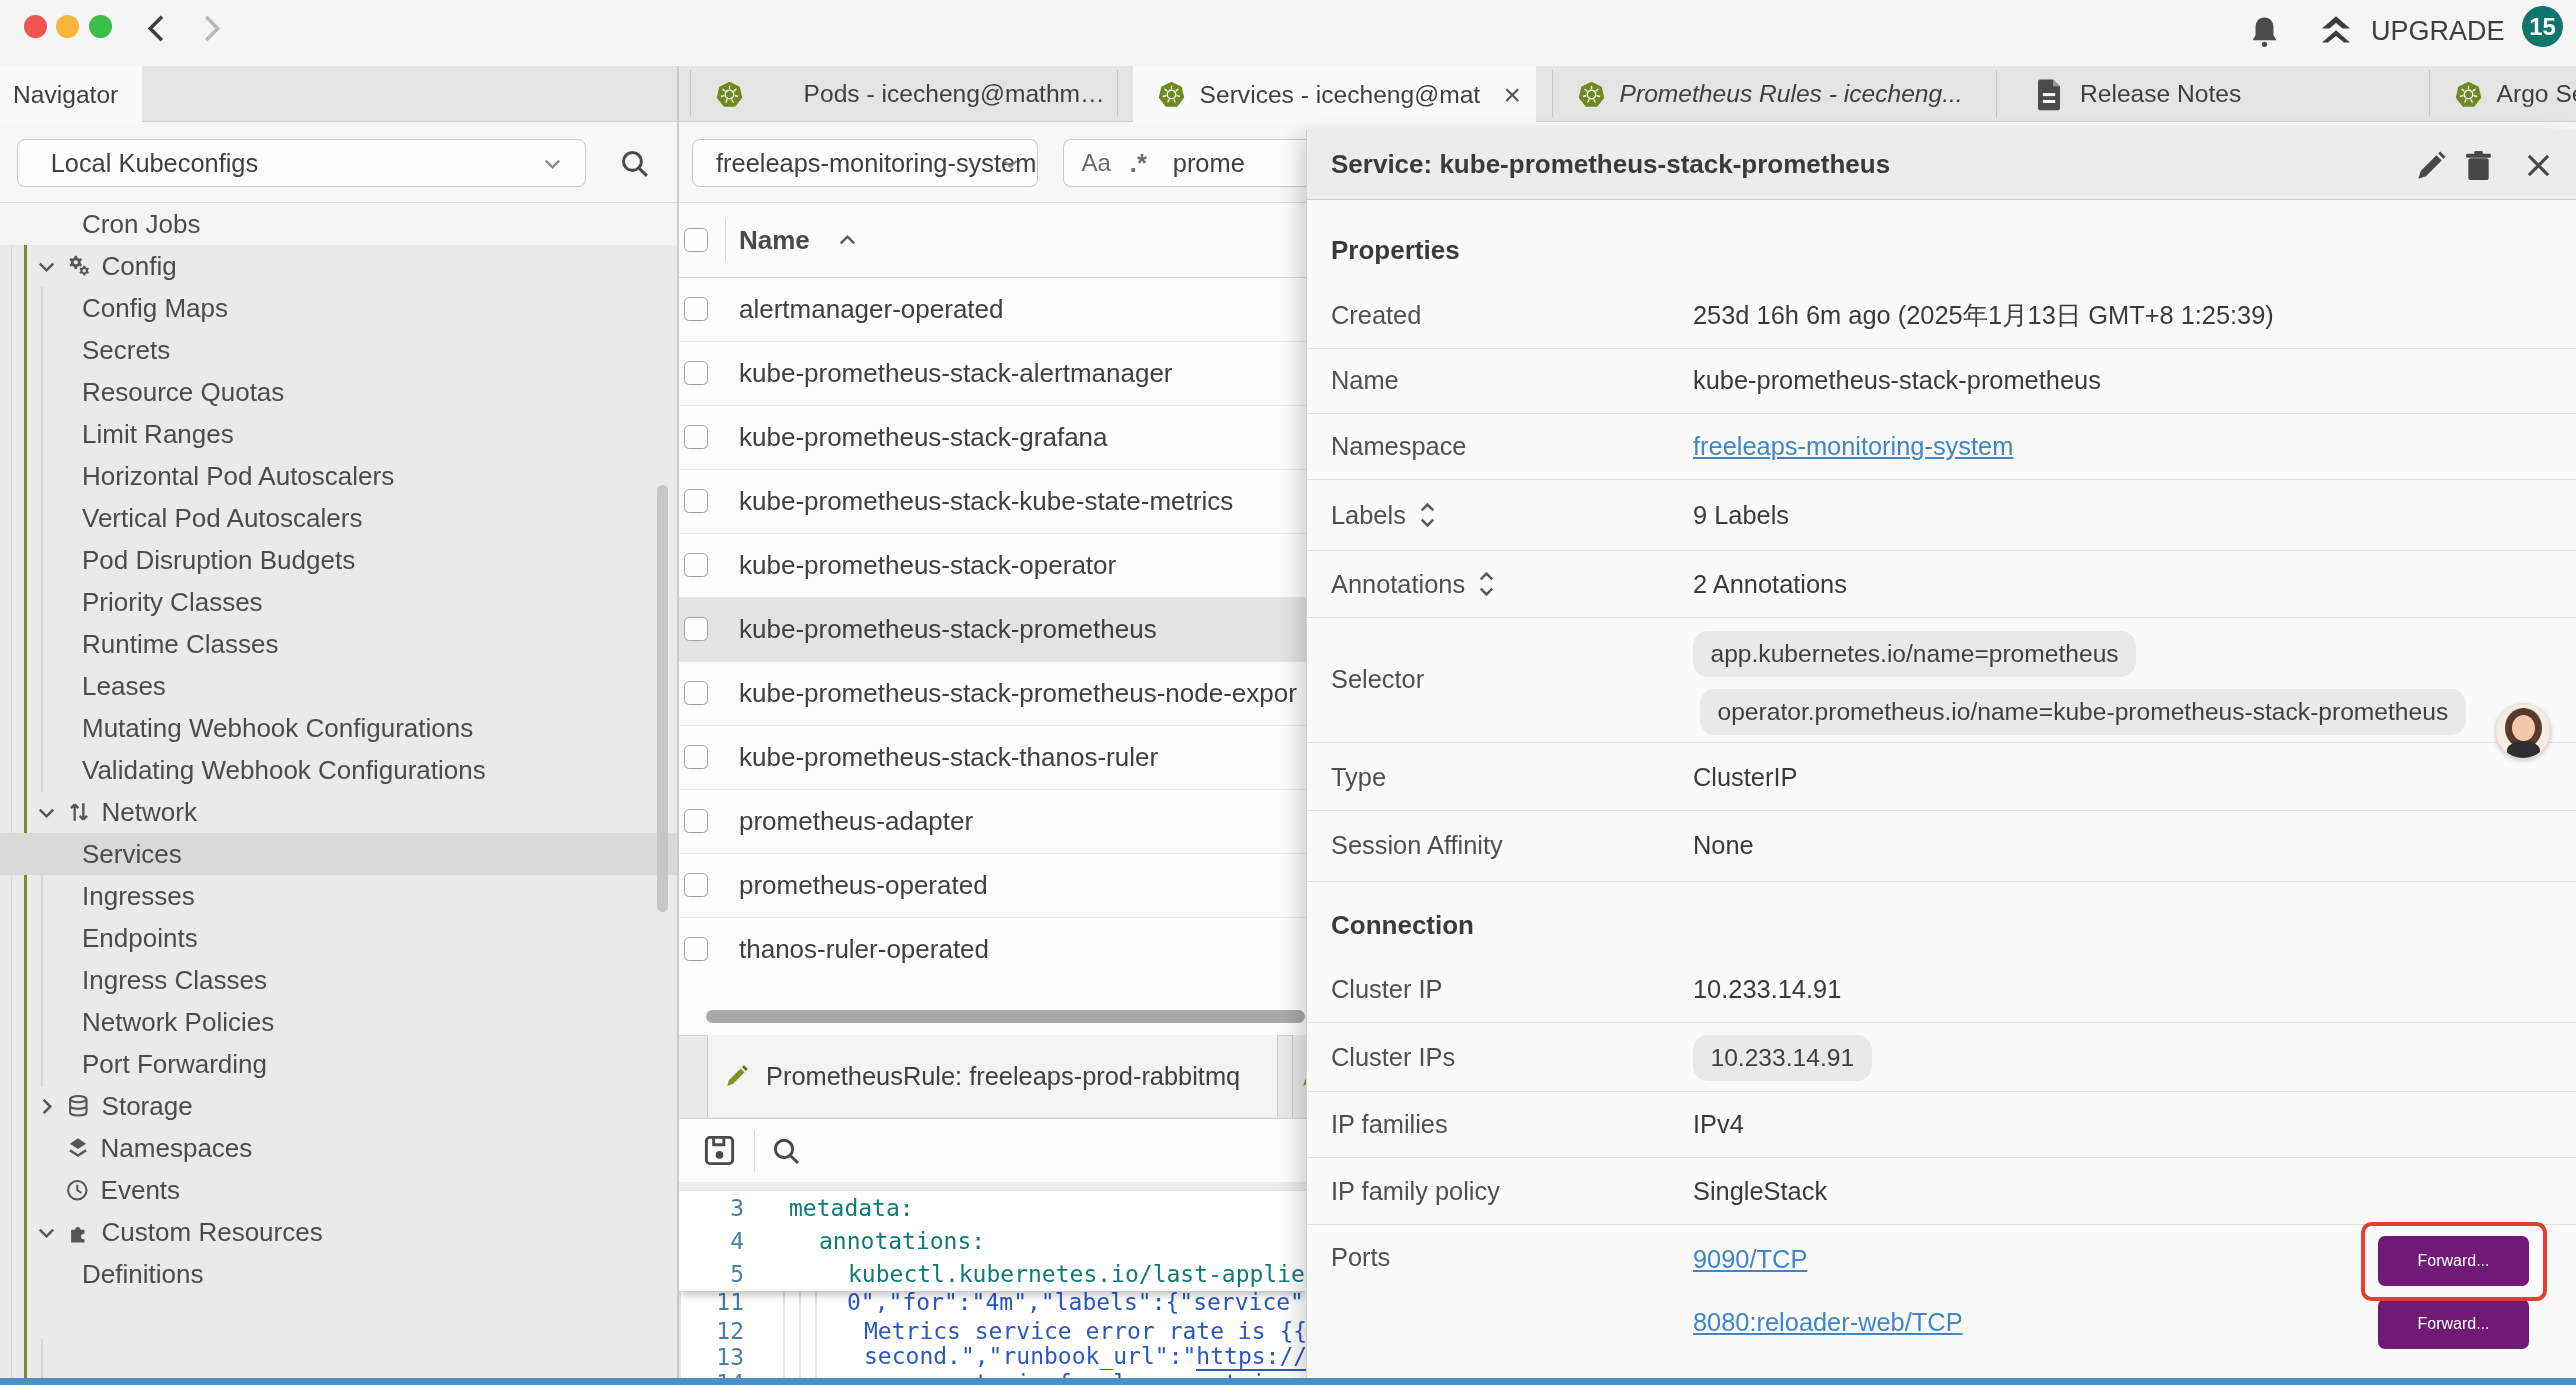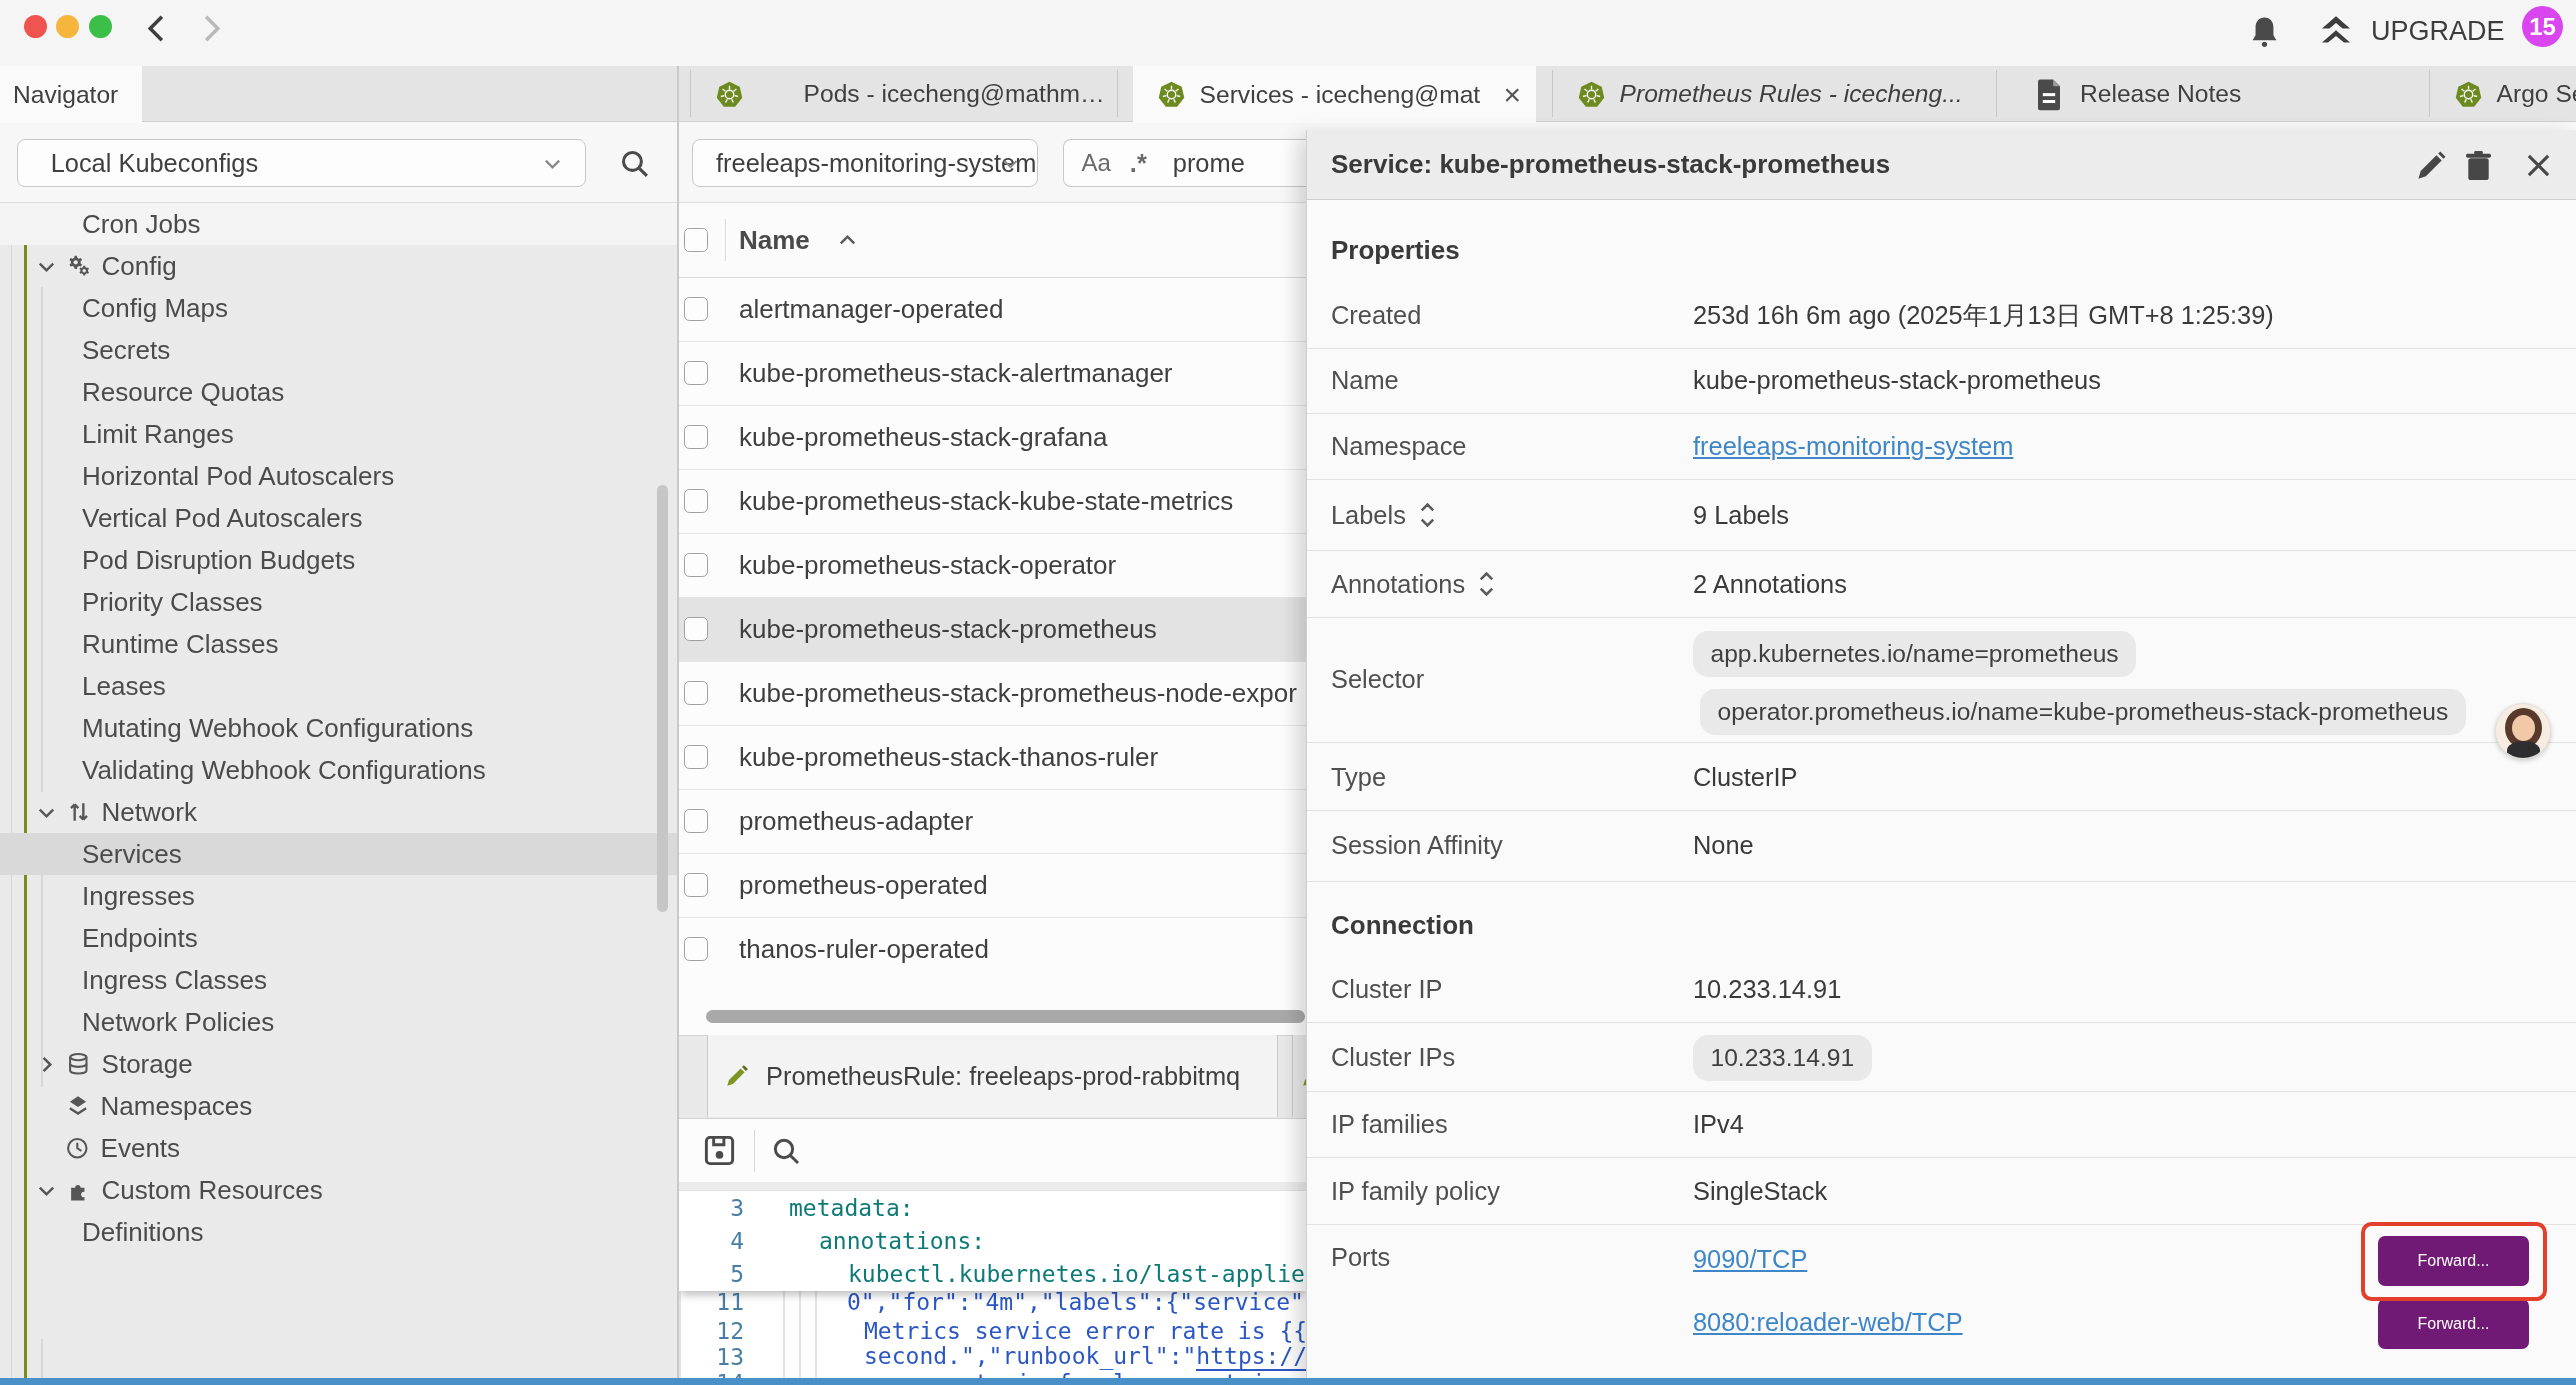--- a/index.html
+++ b/index.html
@@ -6,21 +6,21 @@
   #page{position:relative;width:2576px;height:1385px;background:#f6f6f6;
         font-family:"Liberation Sans",sans-serif;color:#3f3f3f;overflow:hidden;}
   .abs{position:absolute;}
   .flexc{display:flex;align-items:center;}
   svg{display:block;}
 
   
   #titlebar{left:0;top:0;width:2576px;height:66px;background:#f5f5f5;}
   .light{width:23px;height:23px;border-radius:50%;top:15px;}
   #upgrade-label{font-size:27px;color:#3d3d3d;}
-  .badge{background:#d946ef;color:#fff;font-size:24px;font-weight:bold;
+  .badge{background:#0f766e;color:#fff;font-size:24px;font-weight:bold;
          display:flex;align-items:center;justify-content:center;border-radius:50%;}
 
   
   #tabstrip{left:0;top:66px;width:2576px;height:56px;background:#e4e4e4;border-bottom:0.9px solid #cfcfcf;box-sizing:border-box;}
   .tab{top:66px;height:56px;display:flex;align-items:center;font-size:24.6px;color:#3f3f3f;box-sizing:border-box;}
   .tab.white{background:#fafafa;height:57px;z-index:3;}
   .tabdiv{top:70px;height:47px;width:0.9px;background:#c6c6c6;z-index:2;}
   .kicon{width:27px;height:29px;margin-right:15px;flex:0 0 auto;}
   .italic{font-style:italic;}
 
@@ -292,20 +292,23 @@
         </div>
       <div class="nav-item child">
           <span>Endpoints</span>
         </div>
       <div class="nav-item child">
           <span>Ingress Classes</span>
         </div>
       <div class="nav-item child">
           <span>Network Policies</span>
         </div>
+      <div class="nav-item child">
+          <span>Port Forwarding</span>
+        </div>
 
       <div class="nav-item">
         <span class="chev">
             <svg width="23" height="23" viewBox="0 0 24 24" fill="none" stroke="#565656" stroke-width="2.6">
               <path d="M9 5l7 7-7 7"></path>
             </svg>
           </span>
         <span class="nicon">
             <svg width="24.6" height="24.6" viewBox="0 0 24 24" fill="none" stroke="#565656" stroke-width="2">
               <ellipse cx="12" cy="5" rx="8" ry="3"></ellipse>

